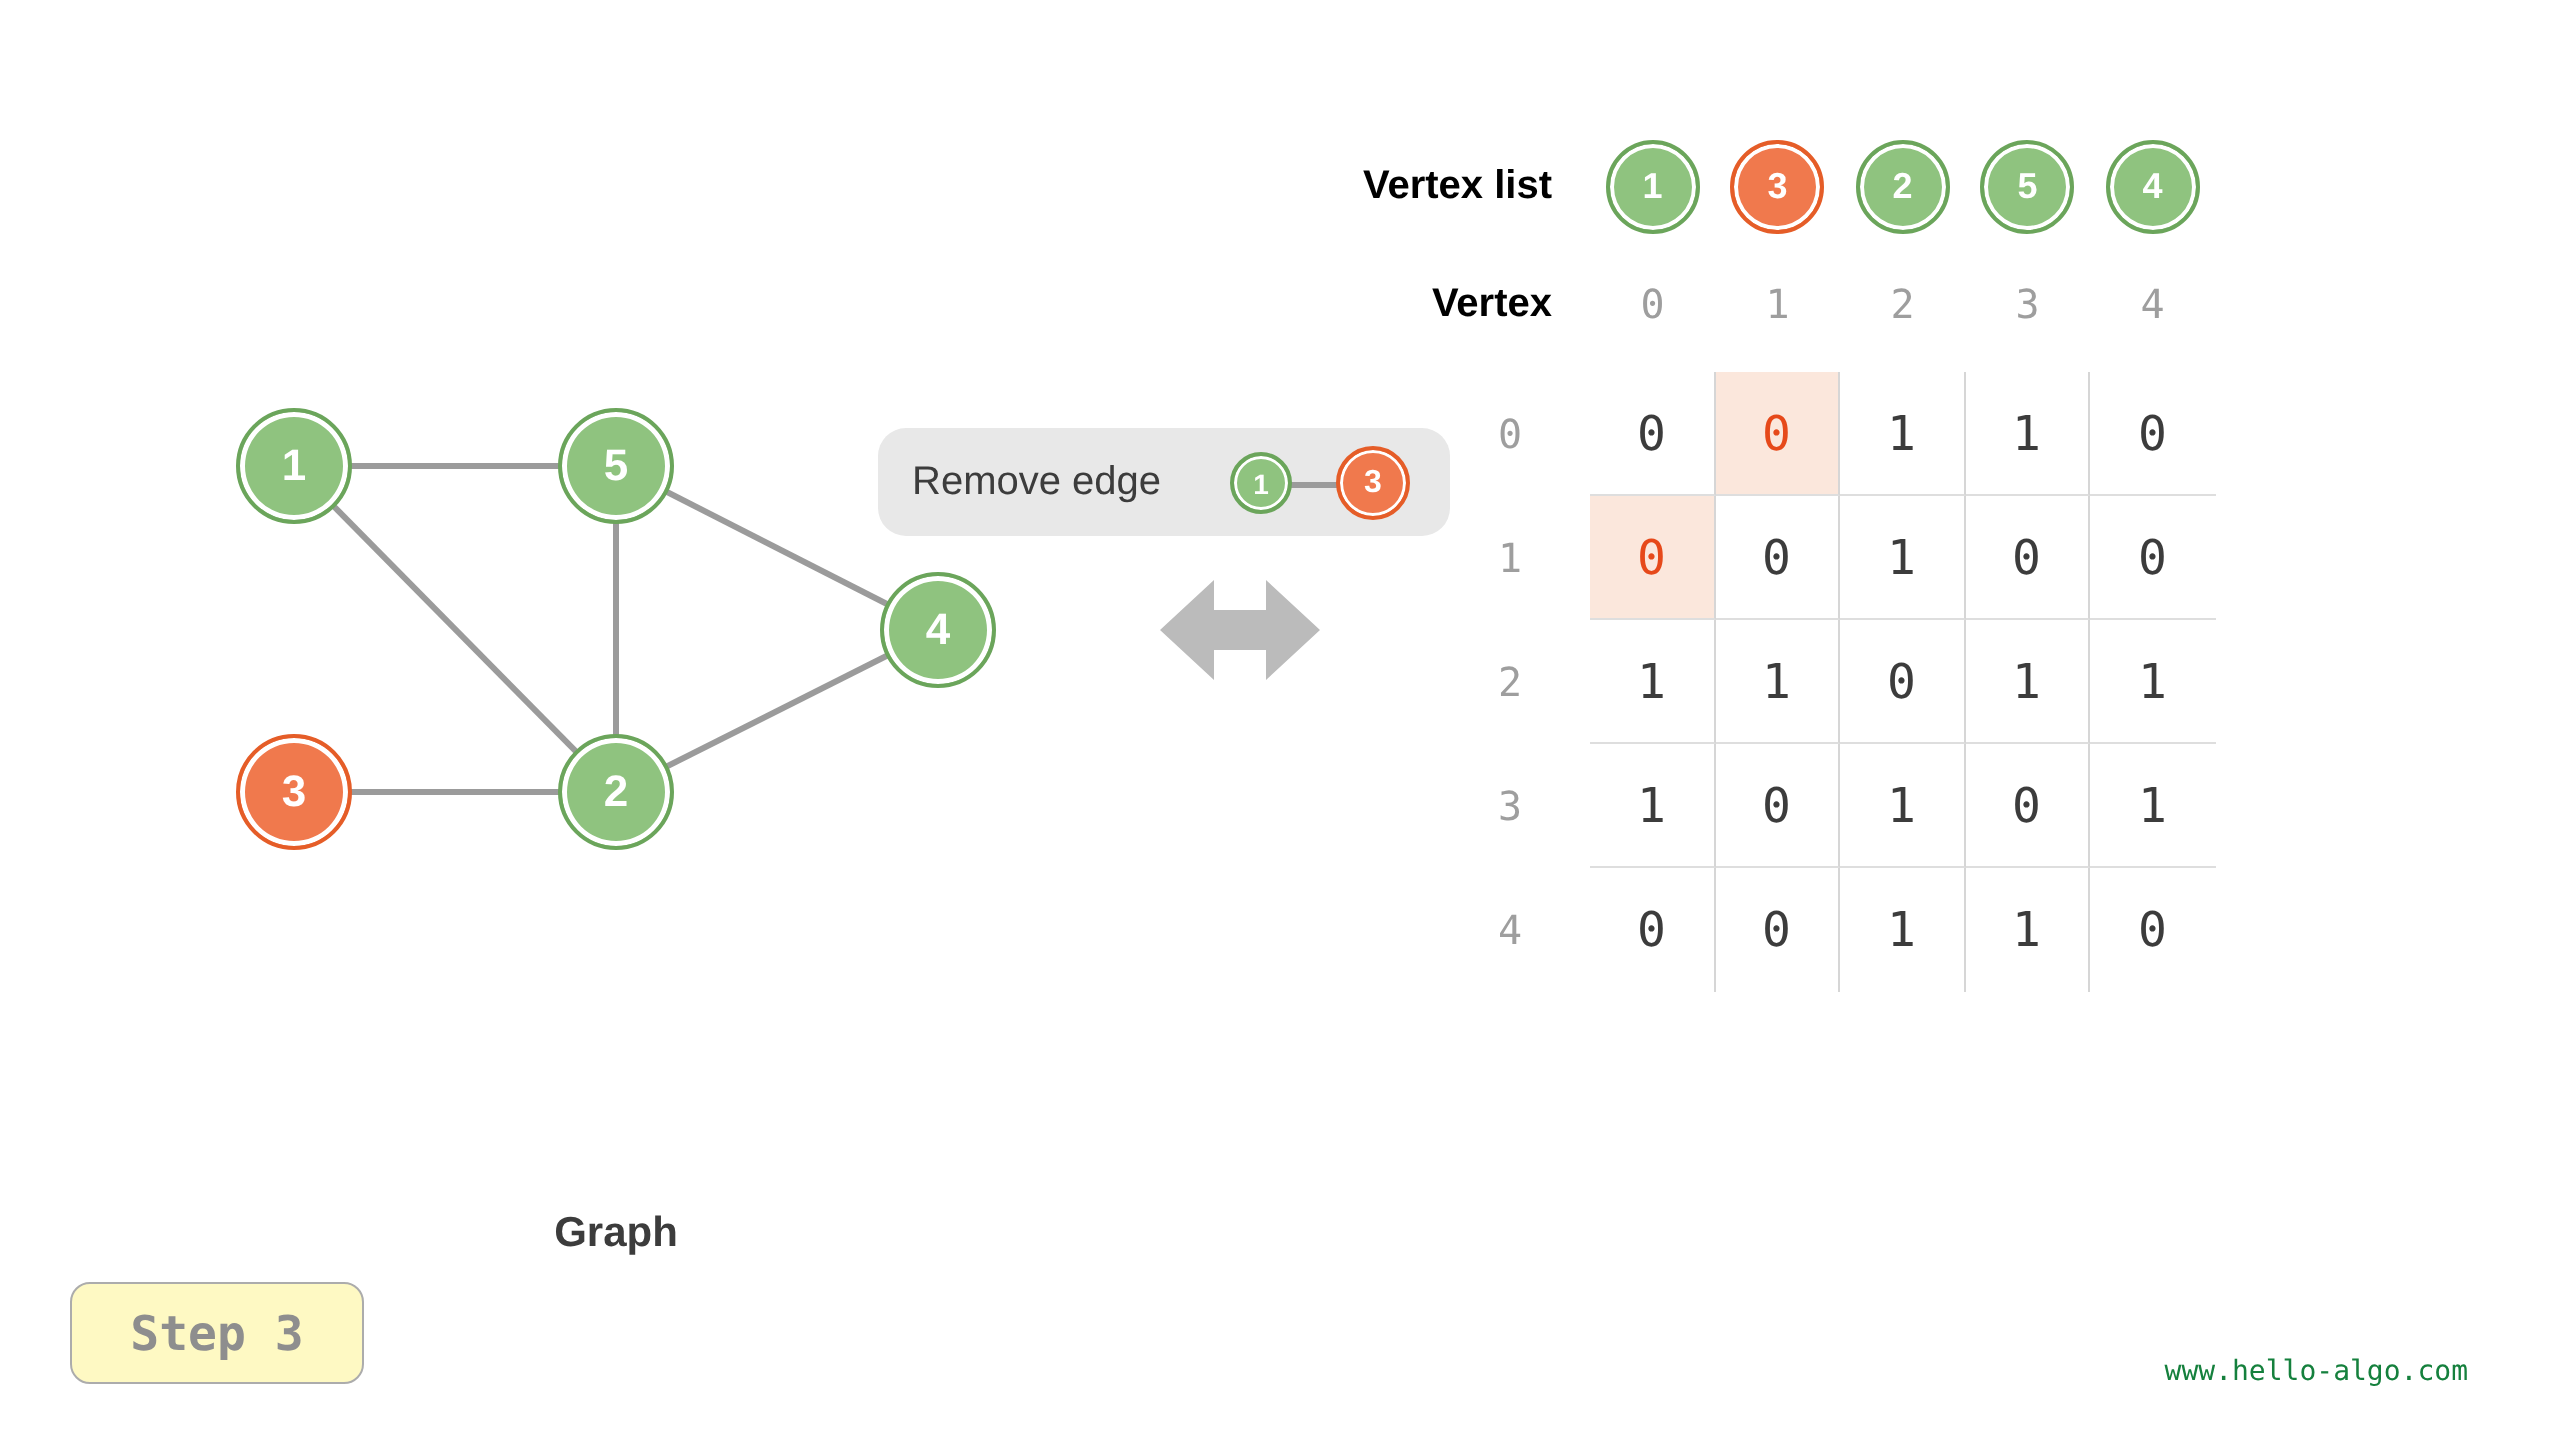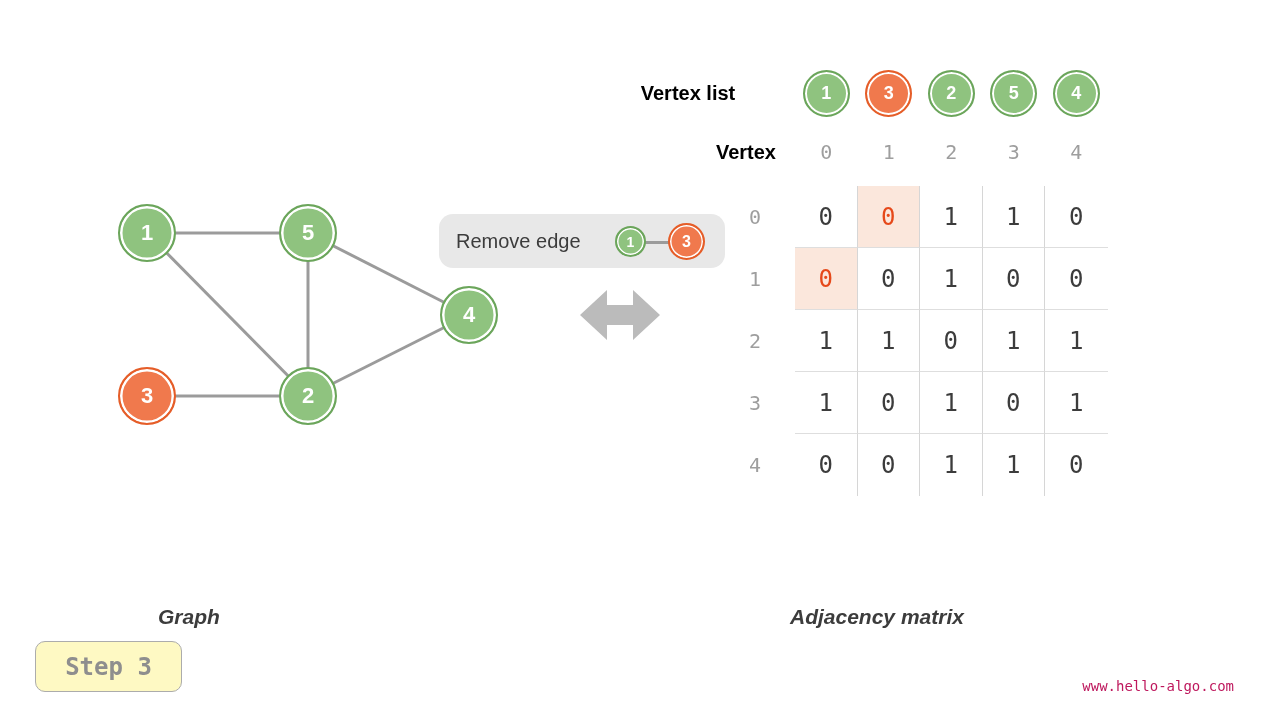--- a/index.html
+++ b/index.html
@@ -37,29 +37,29 @@
     display:grid; grid-template-columns:repeat(5, 62.5px); grid-template-rows:repeat(5, 62px);
   }
   .cell {
     box-sizing:border-box; display:flex; align-items:center; justify-content:center;
     font-size:24px; color:var(--text-dark);
   }
   .cell.br { border-right:1px solid var(--grid-line); }
   .cell.bb { border-bottom:1px solid var(--grid-line-h); }
   .cell.hl { background:var(--highlight-bg); color:var(--highlight-text); }
 
-  .caption { position:absolute; top:605px; width:300px; font-weight:bold; font-size:21px; color:var(--text-dark);font-style:italic; }
+  .caption { position:absolute; top:605px; width:300px; text-align:center; font-weight:bold; font-size:21px; color:var(--text-dark); }
 
   .step-badge {
     position:absolute; left:35px; top:641px; width:147px; height:51px; box-sizing:border-box;
     background:#fef9c3; border:1.5px solid #acacac; border-radius:10px;
     display:flex; align-items:center; justify-content:center;
     font-weight:bold; font-size:24px; color:#8e8e8e;
   }
-  .watermark { position:absolute; right:46px; top:678px; font-size:14px; color:#be185d; }
+  .watermark { position:absolute; right:46px; top:678px; font-size:14px; color:#15803d; }
 </style>
 </head>
 <body>
 
 <div class="canvas">
 
   <svg class="layer" width="1280" height="720">
       <line x1="147" y1="233" x2="308" y2="233" stroke="#9b9b9b" stroke-width="3"></line>
       <line x1="147" y1="233" x2="308" y2="396" stroke="#9b9b9b" stroke-width="3"></line>
       <line x1="308" y1="233" x2="308" y2="396" stroke="#9b9b9b" stroke-width="3"></line>
@@ -80,21 +80,21 @@
     <div class="op-label">Remove edge</div>
     <div class="op-line"></div>
     <div class="gnode miniA" style="left: 176px; top: 12px; background: rgb(143, 195, 127); border-color: rgb(107, 165, 91);">1</div>
     <div class="gnode miniB" style="left: 229px; top: 9px; background: rgb(240, 121, 77); border-color: rgb(229, 93, 40);">3</div>
   </div>
 
   <svg style="position:absolute; left:580px; top:290px;" width="80" height="50">
     <polygon points="0,25 27,0 27,15 53,15 53,0 80,25 53,50 53,35 27,35 27,50" fill="#bbbbbb"></polygon>
   </svg>
 
-  <div class="panel-label" style="top:81px;text-align:center;">Vertex list</div>
+  <div class="panel-label" style="top:81px;">Vertex list</div>
   <div class="layer">
       <div class="gnode vtx" style="left: 802.75px; top: 69.5px; background: rgb(143, 195, 127); border-color: rgb(107, 165, 91);">1</div>
       <div class="gnode vtx" style="left: 865.25px; top: 69.5px; background: rgb(240, 121, 77); border-color: rgb(229, 93, 40);">3</div>
       <div class="gnode vtx" style="left: 927.75px; top: 69.5px; background: rgb(143, 195, 127); border-color: rgb(107, 165, 91);">2</div>
       <div class="gnode vtx" style="left: 990.25px; top: 69.5px; background: rgb(143, 195, 127); border-color: rgb(107, 165, 91);">5</div>
       <div class="gnode vtx" style="left: 1052.75px; top: 69.5px; background: rgb(143, 195, 127); border-color: rgb(107, 165, 91);">4</div>
     </div>
 
   <div class="panel-label" style="top:140px;">Vertex</div>
   <div class="layer">
@@ -135,19 +135,18 @@
       <div class="cell mono br bb">0</div>
       <div class="cell mono bb">1</div>
       <div class="cell mono br">0</div>
       <div class="cell mono br">0</div>
       <div class="cell mono br">1</div>
       <div class="cell mono br">1</div>
       <div class="cell mono">0</div>
     </div>
 
   <div class="caption" style="left:158px;">Graph</div>
-  <div class="caption" style="left:790px;">Adjacency matrix</div>
 
   <div class="step-badge mono">Step 3</div>
 
   <div class="watermark mono">www.hello-algo.com</div>
 
 </div>
 
 </body></html>

